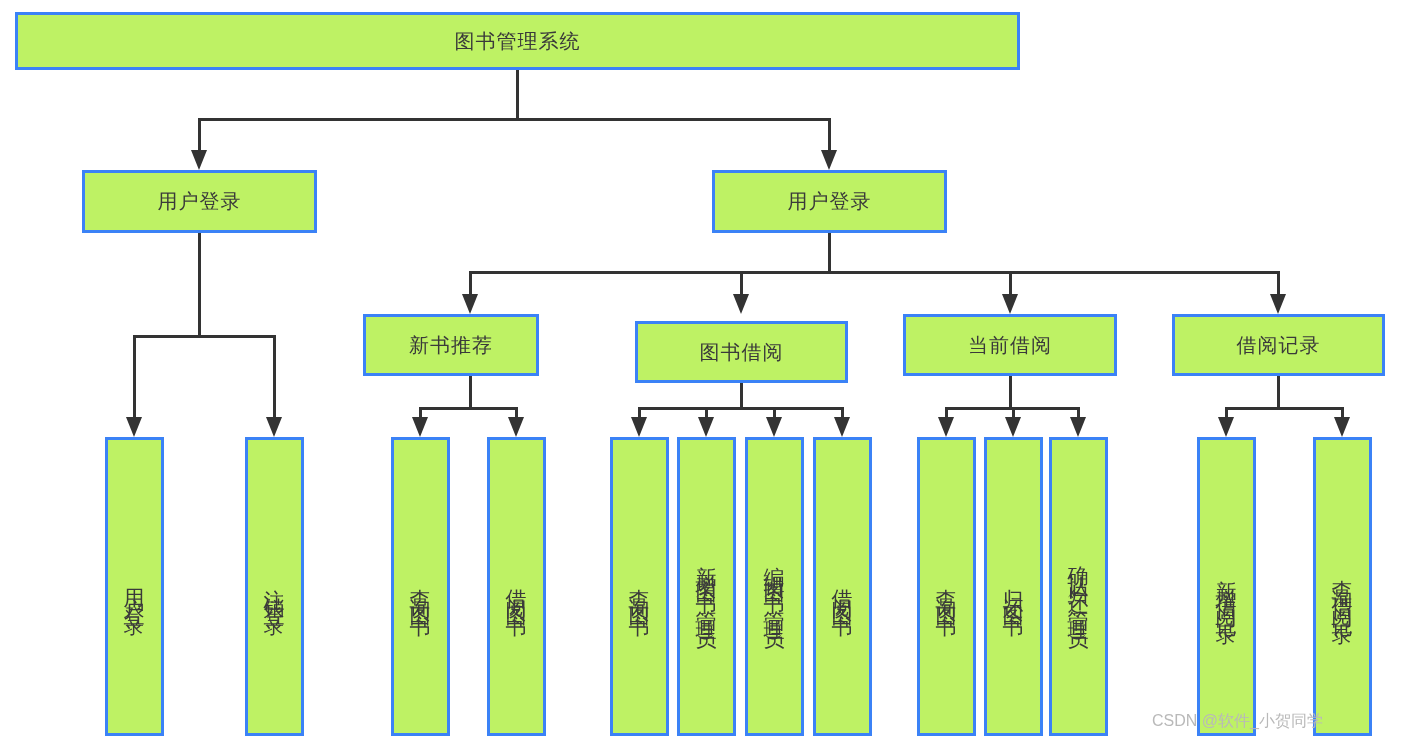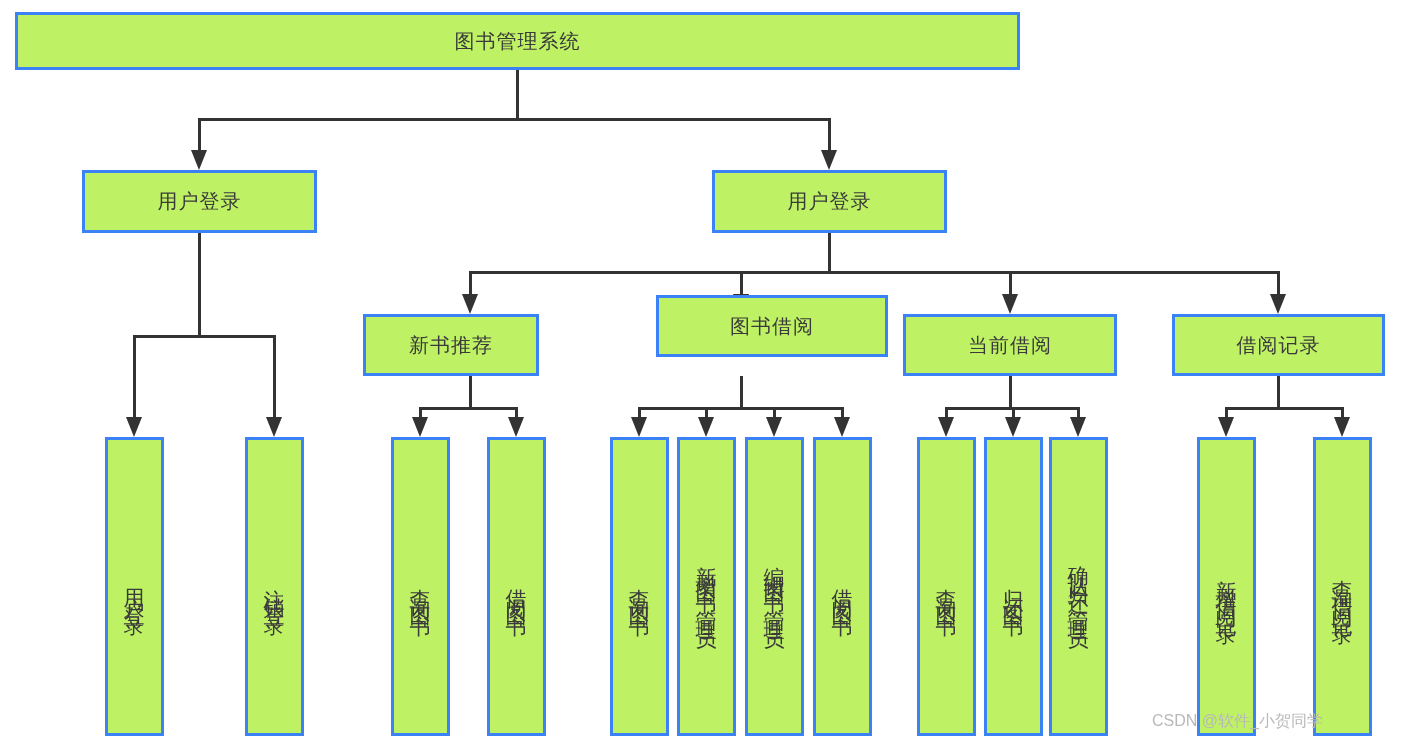--- a/index.html
+++ b/index.html
@@ -27,21 +27,21 @@
   }
   .watermark {
     position:absolute; left:1152px; top:711px; z-index:5;
     color:#b9b9b9; font-size:16px; white-space:nowrap;
   }
   
   #n-root   { left:15px;  top:12px;  width:1005px; height:58px; }
   #n-ulogin { left:82px;  top:170px; width:235px;  height:63px; }
   #n-bmgmt  { left:712px; top:170px; width:235px;  height:63px; }
   #n-newrec { left:363px; top:314px; width:176px;  height:62px; }
-  #n-borrow { left:635px; top:295px; width:232px;  height:62px;margin-left:21px; }
+  #n-borrow { left:635px; top:321px; width:213px;  height:62px; }
   #n-curr   { left:903px; top:314px; width:214px;  height:62px; }
   #n-record { left:1172px;top:314px; width:213px;  height:62px; }
   .leaf { top:437px; width:59px; height:299px; }
   #lf-1  { left:105px; }  #lf-2  { left:245px; }
   #lf-3  { left:391px; }  #lf-4  { left:487px; }
   #lf-5  { left:610px; }  #lf-6  { left:677px; }
   #lf-7  { left:745px; }  #lf-8  { left:813px; }
   #lf-9  { left:917px; }  #lf-10 { left:984px; }
   #lf-11 { left:1049px; } #lf-12 { left:1197px; }
   #lf-13 { left:1313px; }

